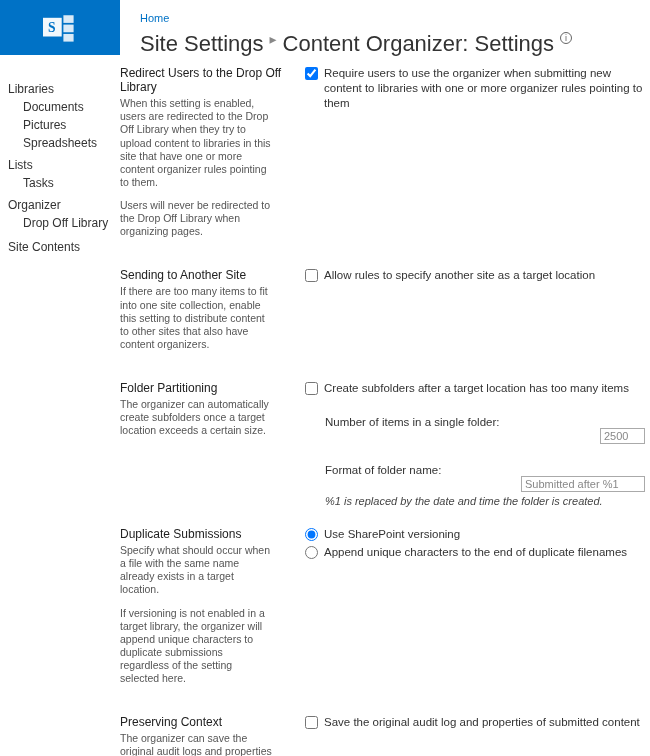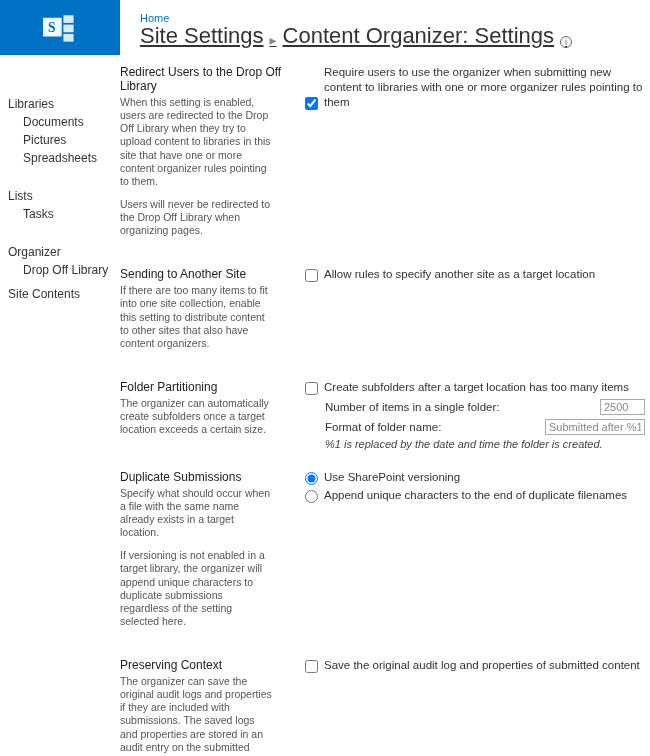--- a/index.html
+++ b/index.html
@@ -14,42 +14,42 @@
   .header-row { display: flex; align-items: flex-start; }
   .logo {
     width: 120px; height: 55px; background: #0072c6;
     display: flex; align-items: center; justify-content: center;
     color: white;
     flex-shrink:0;
   }
   .logo svg { width: 34px; height: 34px; }
   .title-area { flex: 1; padding-left: 20px; padding-top:12px;}
   .home-link { color: #0072c6; font-size: 11px; text-decoration: none; }
-  .page-title { font-size: 22px; font-weight: 300; color:#333; margin-top:0px; display:flex; align-items:flex-end; gap:6px; line-height:1.1;text-decoration:underline;}
+  .page-title { font-size: 22px; font-weight: 300; color:#333; margin-top:8px; display:flex; align-items:flex-start; gap:6px; line-height:1.1;}
   .page-title .chev { font-size:14px; color:#888;}
   .info-icon { display:inline-block; width:12px; height:12px; border:1px solid #666; border-radius:50%; font-size:9px; line-height:11px; text-align:center; color:#666; font-weight:normal;}
   .main { display:flex; margin-top:10px; }
   .nav {
     width: 120px; padding: 10px 5px 0 8px; flex-shrink:0;
     font-size: 12px;
   }
-  .nav-heading { color:#333; margin-top:22px; margin-bottom:2px; }
+  .nav-heading { color:#333; margin-top:6px; margin-bottom:2px; }
   .nav-item { color:#333; padding:2px 0 2px 15px; }
   .nav a { color:#333; text-decoration:none;}
   .content { flex:1; padding-right:5px;}
   .section { display:flex; margin-bottom:20px; gap:15px;}
   .s-left { width:170px; flex-shrink:0; font-size:10.5px; color:#555;}
   .s-left .s-title { font-size:12px; color:#222; margin-bottom:3px;}
   .s-left p { margin:0 16px 10px 0; line-height:1.25;}
   .s-right { flex:1; font-size:11.5px; color:#333;}
-  .row { margin-bottom:3px; display:flex; align-items:flex-end; gap:4px;}
+  .row { margin-bottom:3px; display:flex; align-items:flex-start; gap:4px;}
   .row input[type=checkbox], .row input[type=radio]{ margin:1px 2px 0 0; flex-shrink:0;}
   .row-label { line-height:1.3;}
   .sub { margin-left:20px; margin-top:4px; display:flex; align-items:center; gap:4px; font-size:11.5px;justify-content:space-between;}
-  .sub input[type=text]{ font-size:11px; padding:1px 3px; border:1px solid #aaa; color:#888;}
+  .sub input[type=text]{ font-size:11px; padding:1px 3px; border:1px solid #aaa; color:#888;margin-top:28px;}
   .help-note { font-size:11px; color:#444; margin-top:3px;}
 </style>
 </head>
 <body>
 
 <div class="header-row">
   <div class="logo">
     <svg viewBox="0 0 40 40">
       <rect x="0" y="8" width="22" height="22" fill="#fff" opacity="0.95"></rect>
       <text x="6" y="25" font-family="Segoe UI" font-size="16" font-weight="600" fill="#0072c6">S</text>
@@ -120,21 +120,21 @@
         <div class="row">
           <input type="checkbox" style="">
           <span class="row-label">Create subfolders after a target location has too many items</span>
         </div>
         <div class="sub">
           <span>Number of items in a single folder:</span>
           <input type="text" style="width: 45px;" value="2500">
         </div>
         <div class="sub">
           <span>Format of folder name:</span>
-          <input type="text" style="width: 100px;" value="Submitted after %1">
+          <input type="text" style="width: 124px;" value="Submitted after %1">
         </div>
         <div class="sub help-note" style="margin-left:20px;font-style:italic;">%1 is replaced by the date and time the folder is created.</div>
       </div>
     </div>
 
     <div class="section">
       <div class="s-left">
         <div class="s-title">Duplicate Submissions</div>
         <p>Specify what should occur when a file with the same name already exists in a target location.</p>
         <p>If versioning is not enabled in a target library, the organizer will append unique characters to duplicate submissions regardless of the setting selected here.</p>

